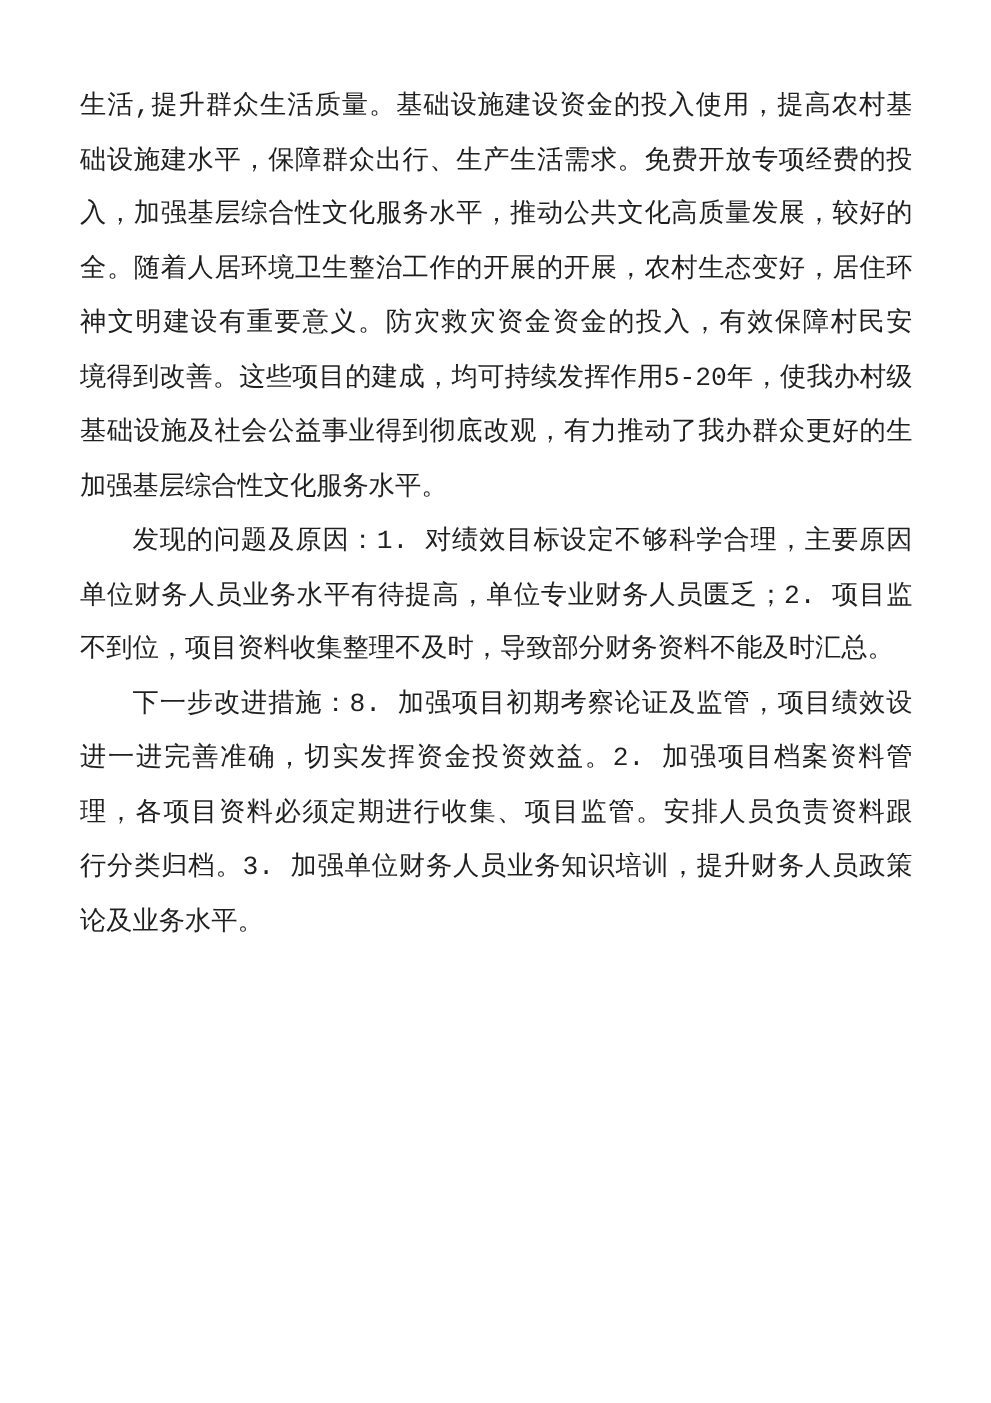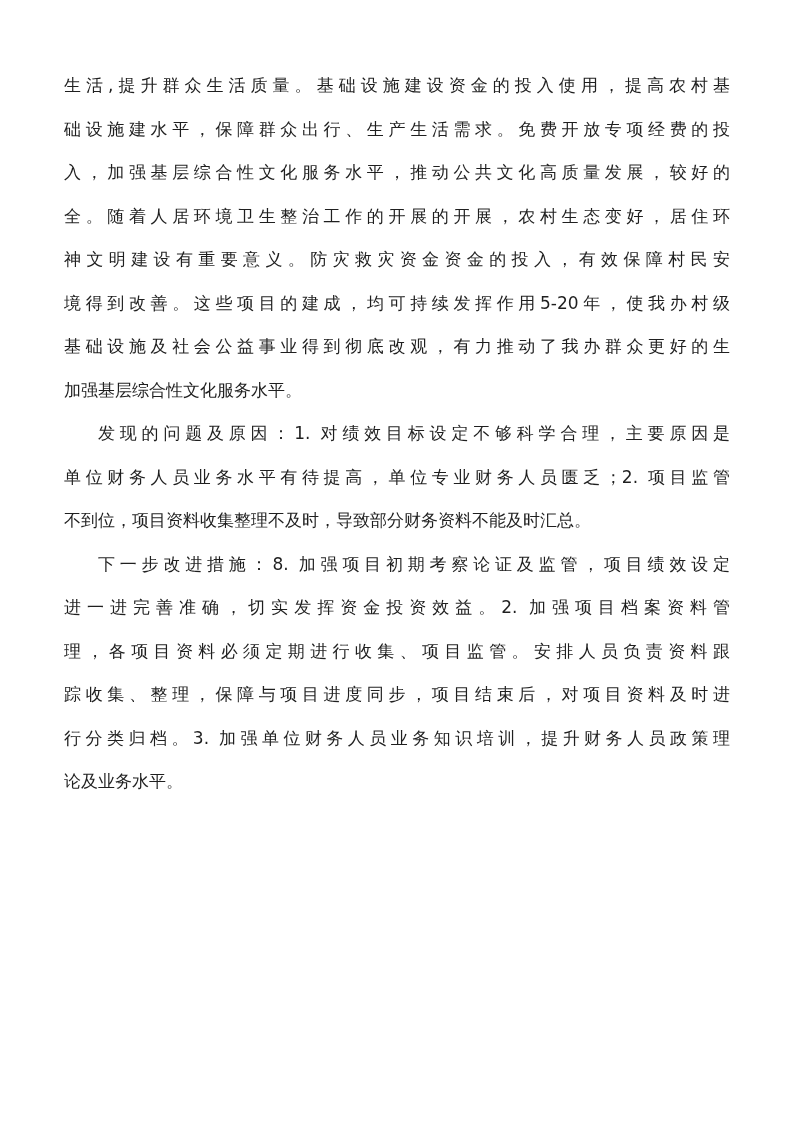--- a/index.html
+++ b/index.html
@@ -19,26 +19,27 @@
     top: 64px;
     left: 64px;
     width: 666px;
     color: #1f1f1f;
   }
   .para {
     margin: 0;
     padding: 0;
   }
   .line {
-    font-size: 17px;
+    font-size: 21px;
     line-height: 43.5px;
     height: 43.5px;
     text-align: justify;
     text-align-last: justify;
     overflow: hidden;
+    font-family: Liberation Mono, monospace;
   }
   .line.last {
     text-align-last: left;
   }
   .line.indent {
     text-indent: 2em;
   }
 </style>
 </head>
 <body>
@@ -59,18 +60,17 @@
   <div class="para">
     <div class="line indent">发现的问题及原因：1. 对绩效目标设定不够科学合理，主要原因是</div>
     <div class="line">单位财务人员业务水平有待提高，单位专业财务人员匮乏；2. 项目监管</div>
     <div class="line last">不到位，项目资料收集整理不及时，导致部分财务资料不能及时汇总。</div>
   </div>
 
   <div class="para">
     <div class="line indent">下一步改进措施：8. 加强项目初期考察论证及监管，项目绩效设定</div>
     <div class="line">进一进完善准确，切实发挥资金投资效益。2. 加强项目档案资料管</div>
     <div class="line">理，各项目资料必须定期进行收集、项目监管。安排人员负责资料跟</div>
-    <div class="line">踪收集、整理，保障与项目进度同步，项目结束后，对项目资料及时进</div>
     <div class="line">行分类归档。3. 加强单位财务人员业务知识培训，提升财务人员政策理</div>
     <div class="line last">论及业务水平。</div>
   </div>
 
 </div>
 
 </body></html>

